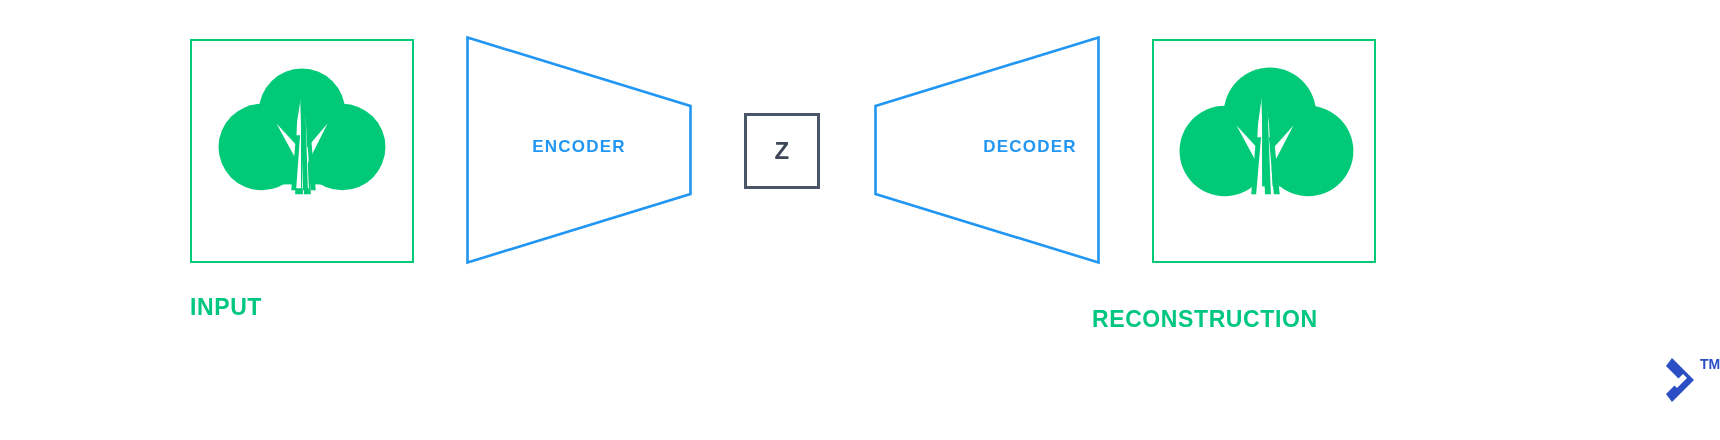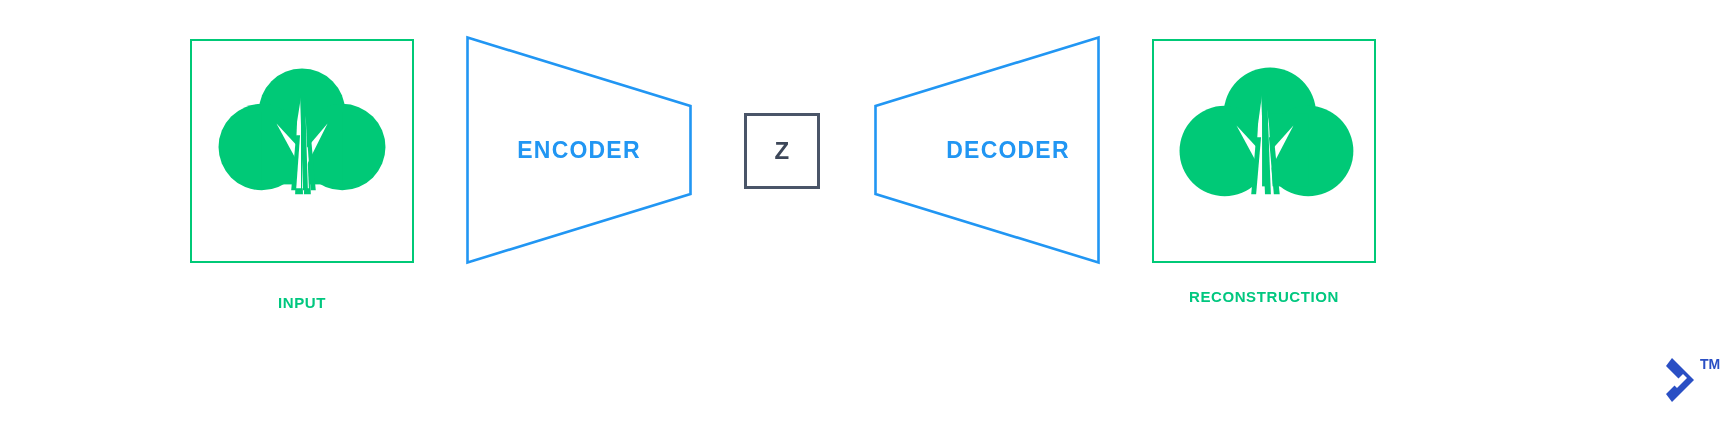--- a/index.html
+++ b/index.html
@@ -14,35 +14,34 @@
   
   .panel {
     position:absolute;
     border:2px solid #00c977;
     background:#ffffff;
   }
   .panel svg { display:block; width:100%; height:100%; }
 
   .panel-caption {
     position:absolute;
-    text-align:center;
     color:#00c77f;
-    font-size:15px;
+    font-size:23px;
     font-weight:bold;
     letter-spacing:0.6px;
     white-space:nowrap;
   }
 
   
   .trap { position:absolute; }
   .trap svg { display:block; width:100%; height:100%; overflow:visible; }
   .trap-label {
     position:absolute;
     color:#2196f3;
-    font-size:23px;
+    font-size:17px;
     font-weight:bold;
     letter-spacing:1.2px;
     white-space:nowrap;
     text-align:center;
   }
 
   
   #z-box {
     position:absolute;
     border:3px solid #4a5568;
@@ -111,21 +110,21 @@
 
   <div id="z-box" style="left:744px; top:113px; width:76px; height:76px;">
     <span id="z-label">Z</span>
   </div>
 
   <div class="trap" id="decoder-shape" style="left:874px; top:36px; width:226px; height:228px;">
     <svg viewBox="0 0 226 228" preserveAspectRatio="none">
       <polygon points="224.5,1.5 1.5,70 1.5,158 224.5,226.5" fill="none" stroke="#2196f3" stroke-width="2.6" stroke-linejoin="miter"></polygon>
     </svg>
   </div>
-  <div class="trap-label" id="decoder-label" style="left:882px; top:137px; width:252px;">DECODER</div>
+  <div class="trap-label" id="decoder-label" style="left:904px; top:137px; width:252px;">DECODER</div>
 
   <div class="panel" id="reconstruction-panel" style="left:1152px; top:39px; width:224px; height:224px;">
     <svg viewBox="0 0 224 224">
       <g fill="#00c977">
         <circle cx="118" cy="74" r="47"></circle>
         <circle cx="72" cy="112" r="46"></circle>
         <circle cx="157" cy="112" r="46"></circle>
         <rect x="72" y="74" width="85" height="74"></rect>
       </g>
       <g fill="#ffffff">
@@ -134,21 +133,21 @@
         <polygon points="142,86 118,113 118,132"></polygon>
         <polygon points="113,55 113,152 121,152 117,84"></polygon>
       </g>
       <g fill="#00c977">
         <polygon points="109,52 115,52 119,156 113,156"></polygon>
         <polygon points="104,98 109,98 104,156 99,156"></polygon>
         <polygon points="117,98 122,98 128,156 122,156"></polygon>
       </g>
     </svg>
   </div>
-  <div class="panel-caption" id="reconstruction-caption" style="left:1092px; top:288px; width:344px;">RECONSTRUCTION</div>
+  <div class="panel-caption" id="reconstruction-caption" style="left:1092px; top:306px; width:344px;">RECONSTRUCTION</div>
 
   <div id="logo" style="left:1660px; top:358px; width:38px; height:48px;">
     <svg width="38" height="48" viewBox="0 0 38 48">
       <g fill="#2a4fc4">
         <polygon points="6,8 20,22 6,36 12,44 34,22 12,0"></polygon>
       </g>
       <g fill="#ffffff">
         <polygon points="13,26 23,16 27,20 17,30"></polygon>
       </g>
     </svg>

